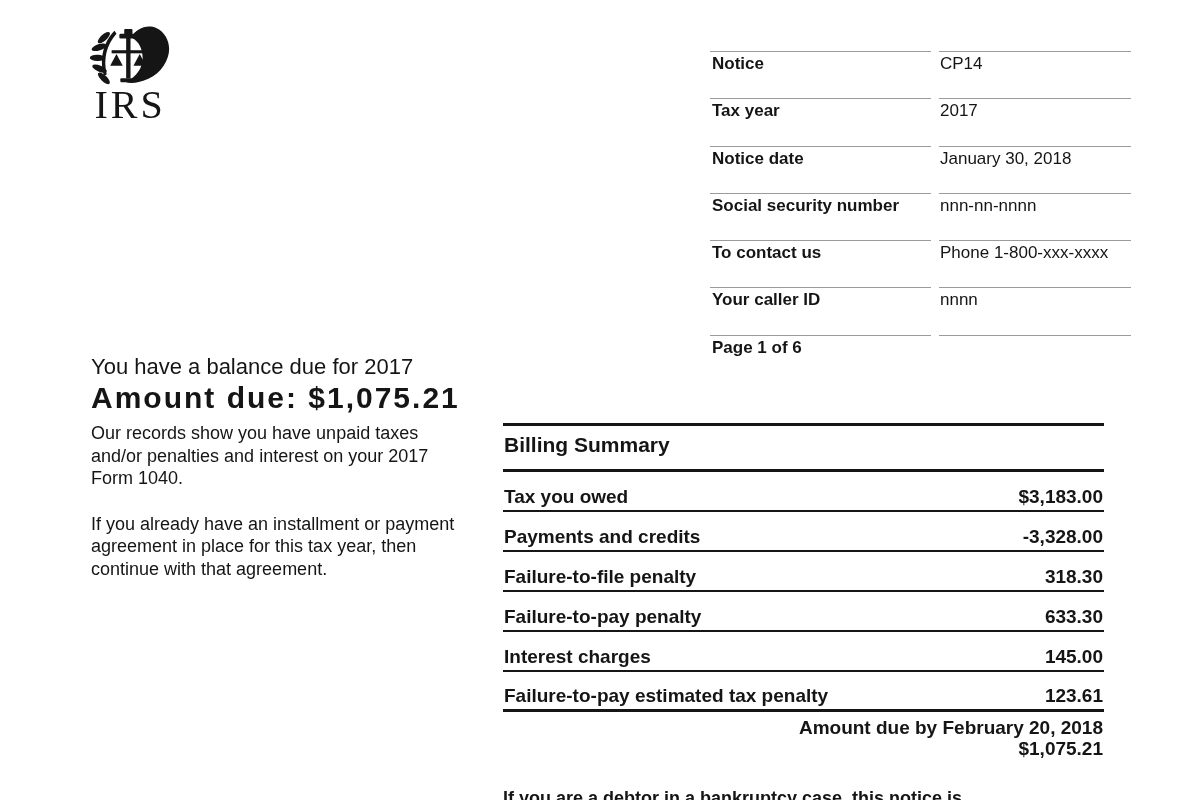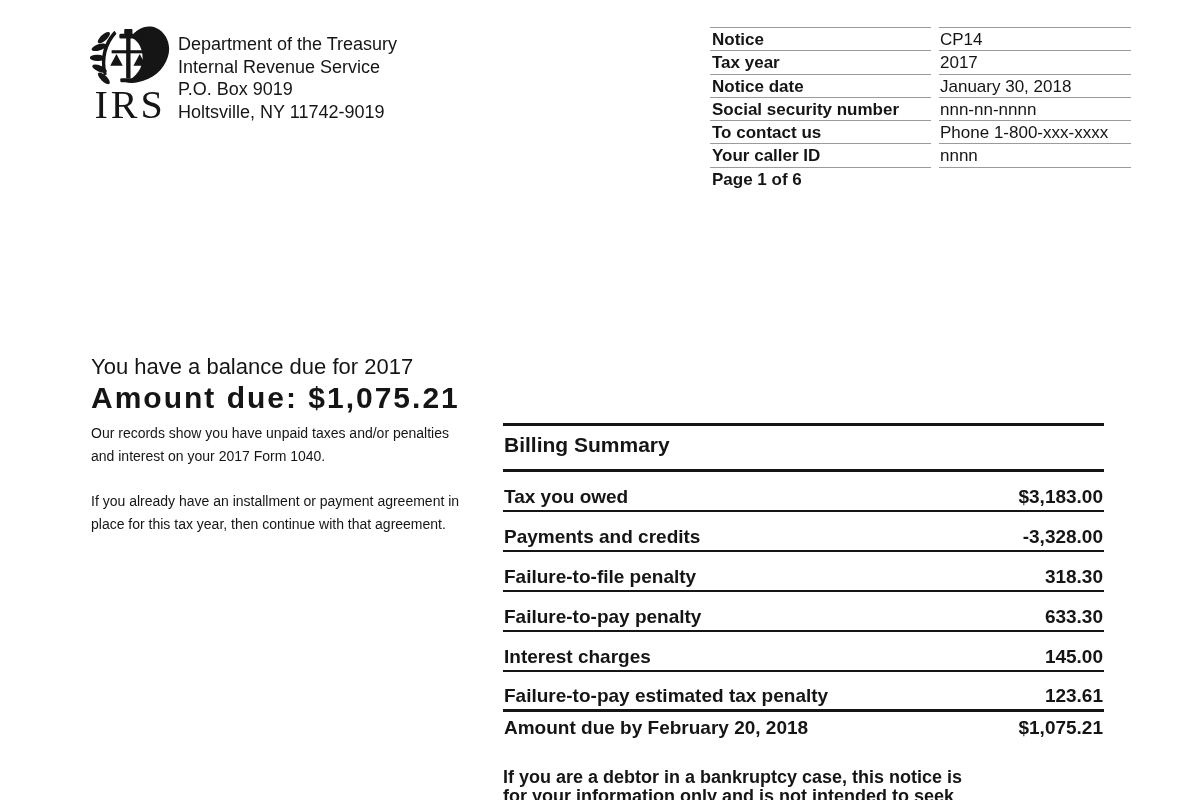--- a/index.html
+++ b/index.html
@@ -17,50 +17,50 @@
   .logo-text {
     font-family:"Liberation Serif", serif; font-size:40px; line-height:38px;
     letter-spacing:3px; margin-top:-2px; margin-left:-2px; color:#151515;
   }
 
   
   .address { position:absolute; left:178px; top:33px; font-size:18px; line-height:22.5px; }
 
   
   .info-table { position:absolute; left:710px; top:27px; width:421px; font-size:17px; }
-  .info-row { display:flex; height:23.3px; }
+  .info-row { display:flex; height:23.3px;margin-top:24px; }
   .info-label {
     flex:0 0 221px; border-top:1px solid #9b9b9b;
     font-weight:bold; padding:2px 0 0 2px; white-space:nowrap;
   }
   .info-value { flex:1; margin-left:8px; border-top:1px solid #9b9b9b; padding:2px 0 0 1px; white-space:nowrap; }
 
   
   .left-col { position:absolute; left:91px; top:354px; width:378px; }
   .subtitle { font-size:22px; line-height:25px; font-weight:normal; }
   .headline { font-size:30px; line-height:34px; font-weight:bold; letter-spacing:2px; margin:2px 0 7px 0; }
-  .left-col p { font-size:14px; line-height:22.5px; margin:0 0 23px 0; }
+  .left-col p { font-size:18px; line-height:22.5px; margin:0 0 23px 0; }
 
   
   .billing { position:absolute; left:503px; top:423px; width:601px; }
   .bs-title {
     border-top:3px solid #151515; height:46px;
     padding:7px 0 16px 1px; font-size:21px; font-weight:bold;
   }
   .bs-table { border-top:3px solid #151515; }
   .bs-row {
     display:flex; justify-content:space-between; align-items:flex-end;
     height:40px; font-size:19px; line-height:21px;
     border-bottom:2px solid #151515; padding:0 1px 3px 1px;font-weight:bold;
   }
   .bs-row.thick { border-bottom:3px solid #151515;gap:40px; }
   .bs-amount { text-align:right; white-space:nowrap; }
   .bs-total {
     display:flex; justify-content:space-between; align-items:flex-end;
-    font-weight:bold; font-size:19px; line-height:21px; padding:5px 1px 2px 1px;
+    font-weight:bold; font-size:19px; line-height:21px; padding:5px 1px 2px 1px;flex-direction:column;
   }
   .bankruptcy {
     margin-top:28px; width:486px;
     font-weight:bold; font-size:18px; line-height:19px;
   }
 </style>
 </head>
 <body>
 
 <div class="page">
@@ -81,26 +81,20 @@
         <rect x="34" y="3" width="8.5" height="6" rx="1"></rect>
         <rect x="21" y="25" width="34" height="3.2"></rect>
         <path d="M26,29 L19.5,41 L32.5,41 Z"></path>
         <path d="M50,29 L43.5,41 L56.5,41 Z"></path>
         <rect x="30" y="54" width="17" height="4" rx="1"></rect>
       </g>
     </svg>
     <div class="logo-text">IRS</div>
   </div>
 
-  <div class="address">
-    <div>Department of the Treasury</div>
-    <div>Internal Revenue Service</div>
-    <div>P.O. Box 9019</div>
-    <div>Holtsville, NY 11742-9019</div>
-  </div>
 
   <div class="info-table">
     <div class="info-row">
       <span class="info-label">Notice</span>
       <span class="info-value">CP14</span>
     </div>
     <div class="info-row">
       <span class="info-label">Tax year</span>
       <span class="info-value">2017</span>
     </div>

